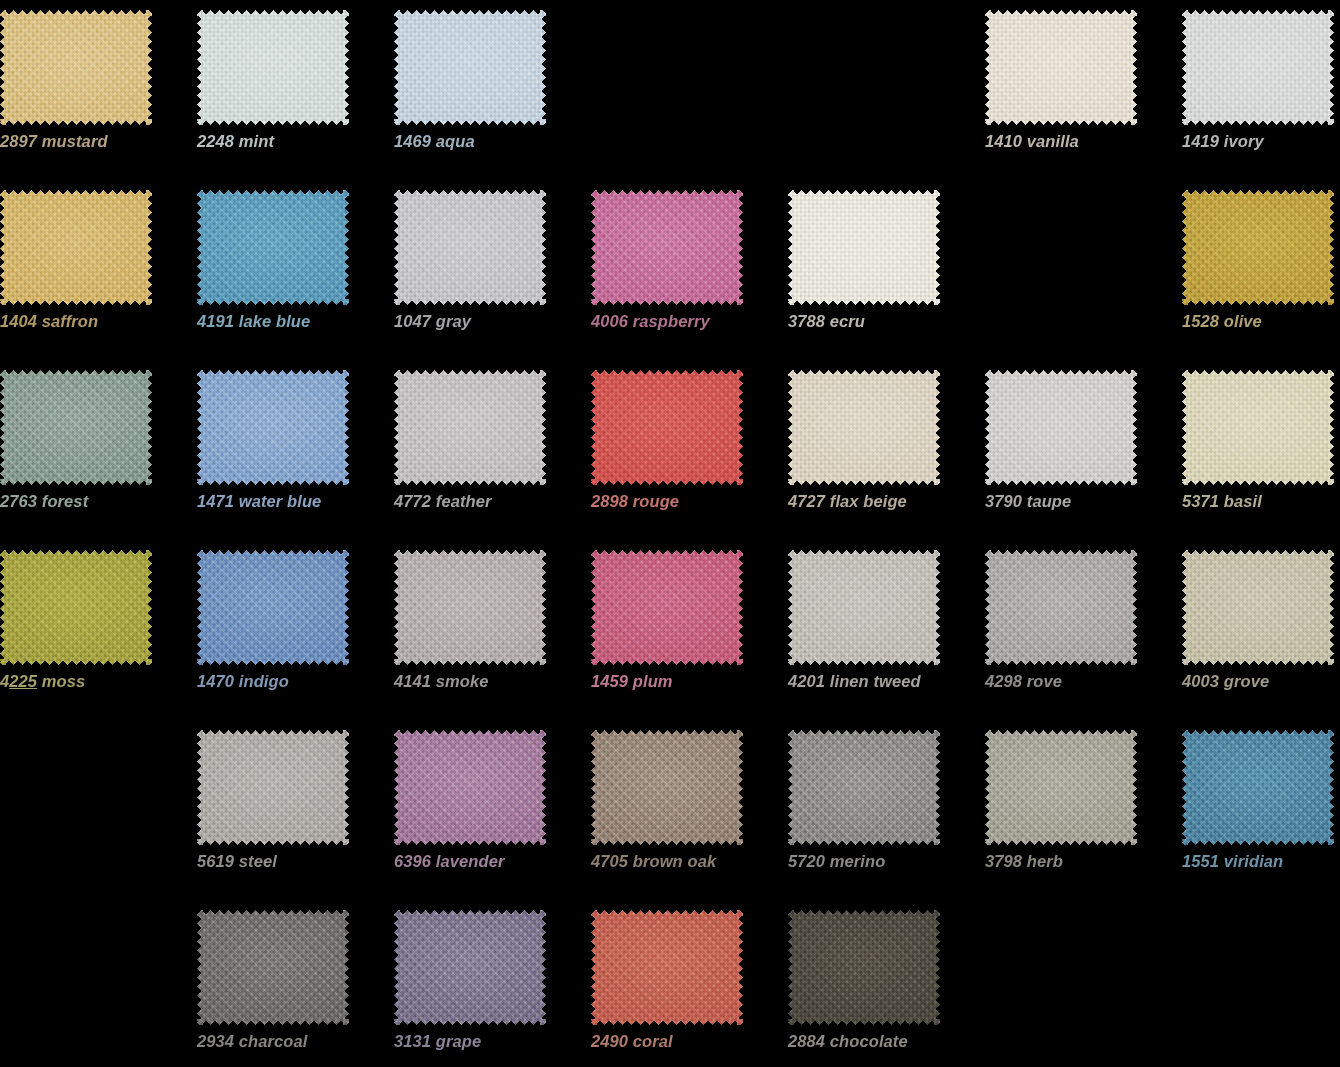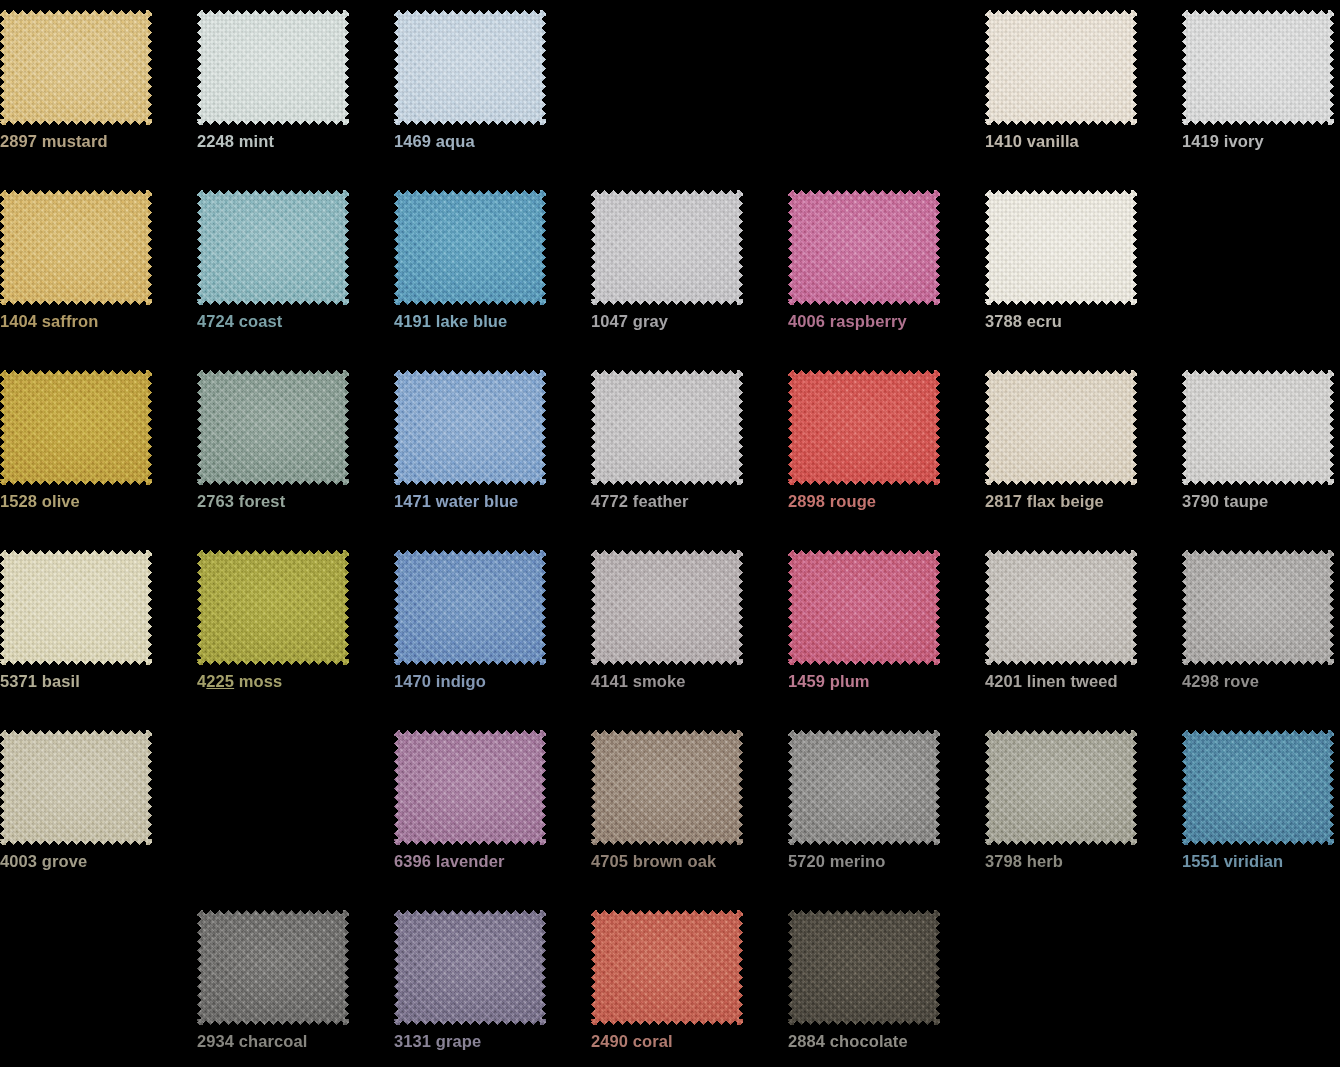--- a/index.html
+++ b/index.html
@@ -8,21 +8,21 @@
     width:1340px;height:1067px;
     font-family:"Liberation Sans","DejaVu Sans",sans-serif;
     overflow:hidden;position:relative;
   }
   #grid{
     position:relative;
     width:1340px;height:1067px;
     display:grid;
     grid-template-columns:repeat(7,197px);
     grid-template-rows:repeat(6,180px);
-    column-gap:0;row-gap:0;
+    column-gap:0;row-gap:0;font-style:italic;
   }
   .cell{
     position:relative;
     width:197px;height:180px;
     box-sizing:border-box;
   }
   .cell.empty{visibility:hidden;}
 
   
   .swatch{
@@ -131,27 +131,20 @@
       <div class="label" style="--lc: #b4b5b5;">1419 ivory</div>
     </div>
     <div class="cell">
       <div class="swatch" style="--c: #dcbb6b;">
         <div class="fab"></div>
         <div class="shade"></div>
       </div>
       <div class="label" style="--lc: #b09a66;">1404 saffron</div>
     </div>
     <div class="cell">
-      <div class="swatch" style="--c: #8ebcc3;">
-        <div class="fab"></div>
-        <div class="shade"></div>
-      </div>
-      <div class="label" style="--lc: #7ba0a6;">4724 coast</div>
-    </div>
-    <div class="cell">
       <div class="swatch" style="--c: #5b9fc0;">
         <div class="fab"></div>
         <div class="shade"></div>
       </div>
       <div class="label" style="--lc: #7fa6b9;">4191 lake blue</div>
     </div>
     <div class="cell">
       <div class="swatch" style="--c: #cdcccf;">
         <div class="fab"></div>
         <div class="shade"></div>
@@ -206,21 +199,21 @@
         <div class="fab"></div>
         <div class="shade"></div>
       </div>
       <div class="label" style="--lc: #c4746f;">2898 rouge</div>
     </div>
     <div class="cell">
       <div class="swatch" style="--c: #e4dac8;">
         <div class="fab"></div>
         <div class="shade"></div>
       </div>
-      <div class="label" style="--lc: #b5ab9c;">2817 flax beige</div>
+      <div class="label" style="--lc: #b5ab9c;">4727 flax beige</div>
     </div>
     <div class="cell">
       <div class="swatch" style="--c: #d7d6d4;">
         <div class="fab"></div>
         <div class="shade"></div>
       </div>
       <div class="label" style="--lc: #a9a8a6;">3790 taupe</div>
     </div>
     <div class="cell">
       <div class="swatch" style="--c: #e3ddbe;">
@@ -272,20 +265,27 @@
       <div class="label" style="--lc: #908e8c;">4298 rove</div>
     </div>
     <div class="cell">
       <div class="swatch" style="--c: #cdc7ae;">
         <div class="fab"></div>
         <div class="shade"></div>
       </div>
       <div class="label" style="--lc: #a19c88;">4003 grove</div>
     </div>
     <div class="cell empty"></div>
+    <div class="cell">
+      <div class="swatch" style="--c: #b3b0ab;">
+        <div class="fab"></div>
+        <div class="shade"></div>
+      </div>
+      <div class="label" style="--lc: #92908c;">5619 steel</div>
+    </div>
     <div class="cell">
       <div class="swatch" style="--c: #a77ba0;">
         <div class="fab"></div>
         <div class="shade"></div>
       </div>
       <div class="label" style="--lc: #9f8299;">6396 lavender</div>
     </div>
     <div class="cell">
       <div class="swatch" style="--c: #9a8878;">
         <div class="fab"></div>

